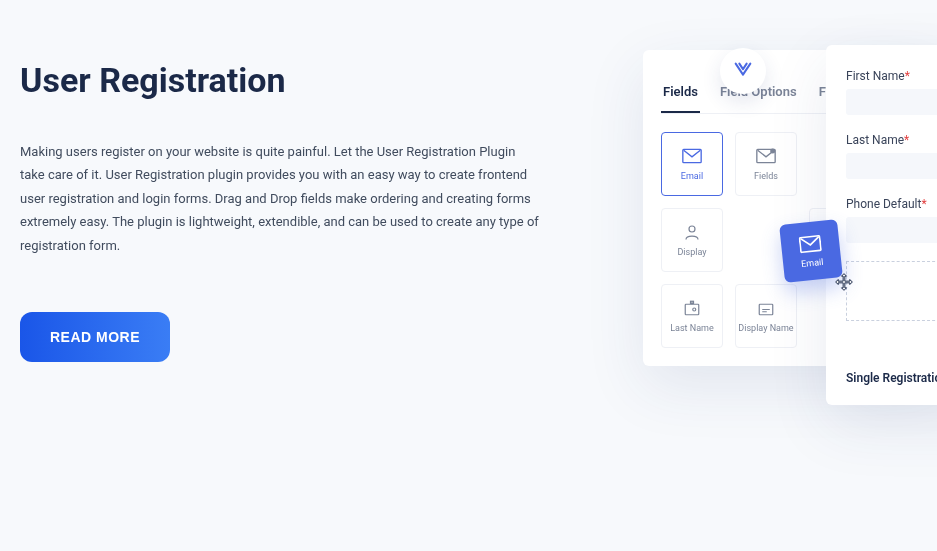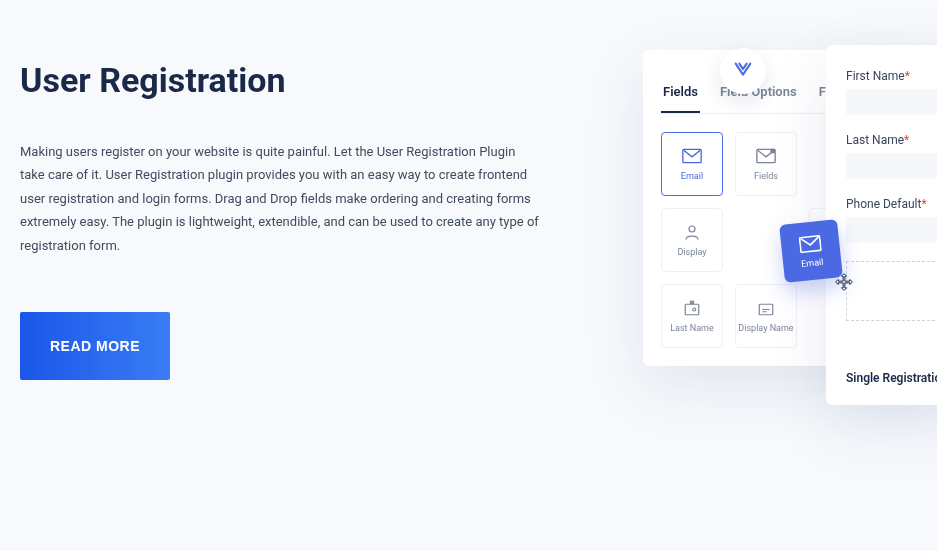--- a/index.html
+++ b/index.html
@@ -29,24 +29,24 @@
   color: #414c5e;
   margin-bottom: 55px;
 }
 .btn {
   display: inline-block;
   background: linear-gradient(90deg, #1a56e8 0%, #3a7df5 100%);
   color: #fff;
   font-size: 14px;
   font-weight: 700;
   letter-spacing: 0.5px;
-  padding: 26px 30px;
+  padding: 17px 30px;
   border: none;
   cursor: pointer;
-  border-radius: 2px;
+  border-radius: 12px;
 }
 
 .mock {
   position: absolute;
   left: 643px;
   top: 50px;
   background: #fff;
   border-radius: 6px;
   box-shadow: 0 20px 60px rgba(40,60,120,0.1);
   padding: 22px 18px 18px 18px;

